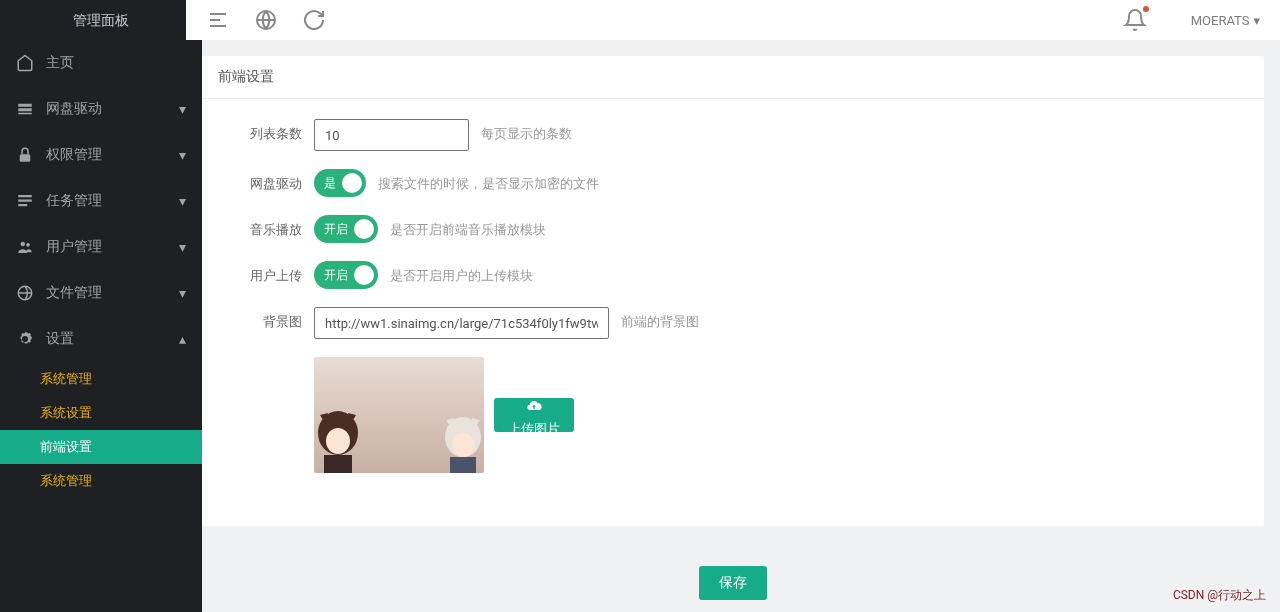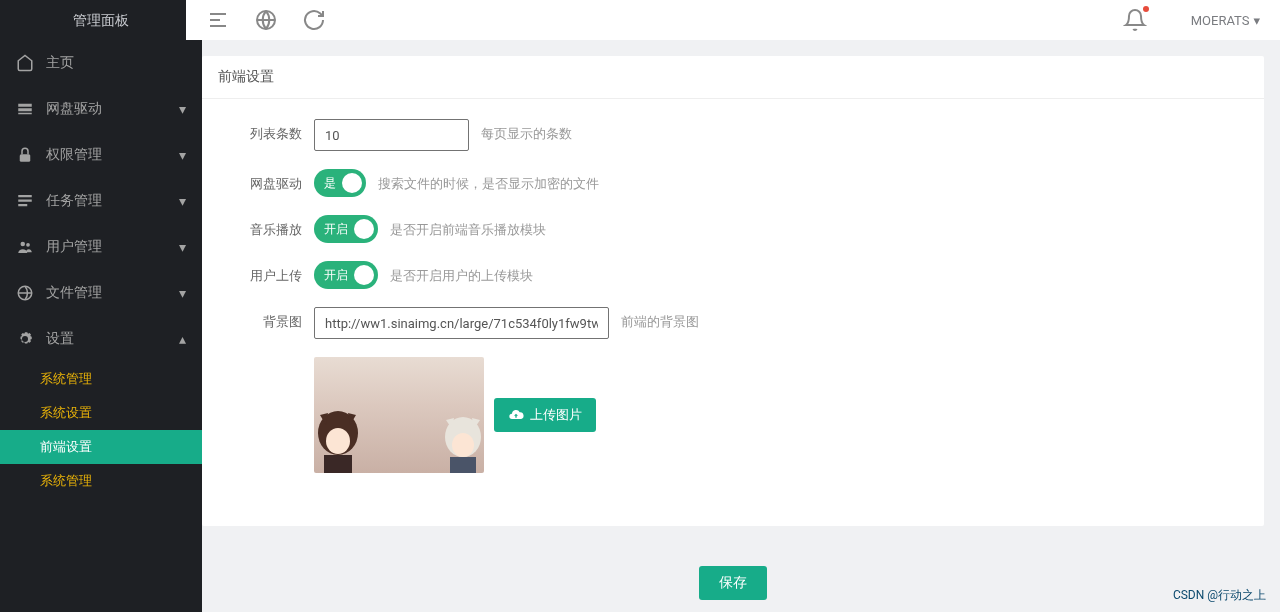--- a/index.html
+++ b/index.html
@@ -39,26 +39,26 @@
     
     .img-preview { width: 170px; height: 116px; border-radius: 2px; background: linear-gradient(to bottom, #e8dcd3 0%, #dcc9bf 40%, #c9b0a5 100%); position: relative; overflow: hidden; }
     .char1 { position: absolute; left: 0; bottom: 0; width: 48px; height: 62px; }
     .char2 { position: absolute; right: 0; bottom: 0; width: 42px; height: 56px; }
     .char-hair-dark { fill: #4a2e24; }
     .char-hair-light { fill: #e8e4dc; }
     .char-face { fill: #fce5d4; }
     .char-cloth-dark { fill: #3a2826; }
     .char-cloth-light { fill: #4a5468; }
     
-    .upload-btn { display: inline-flex; align-items: center; gap: 6px; background: #17ac89; color: #fff; border: none; border-radius: 3px; height: 34px; padding: 0 14px; font-size: 13px; cursor: pointer; margin-left: 10px; }
+    .upload-btn { display: inline-flex; align-items: center; gap: 6px; background: #17ac89; color: #fff; border: none; border-radius: 3px; height: 34px; padding: 0 14px; font-size: 13px; cursor: pointer; margin-left: 10px; flex-direction: column; }
     
     .save-row { text-align: center; margin-top: 40px; }
     .save-btn { background: #17ac89; color: #fff; border: none; border-radius: 3px; height: 34px; padding: 0 20px; font-size: 14px; cursor: pointer; }
     
-    .footer-wm { position: absolute; right: 14px; bottom: 8px; color: #0c4a6e; font-size: 12px; margin-left: 20px; }
+    .footer-wm { position: absolute; right: 14px; bottom: 8px; color: #7f1d1d; font-size: 12px; margin-left: 20px; }
     
     svg { width: 100%; height: 100%; }
   </style>
 </head>
 <body>
 
 <div class="sidebar">
   <div class="sidebar-title">管理面板</div>
 
   <div class="sidebar-item">

